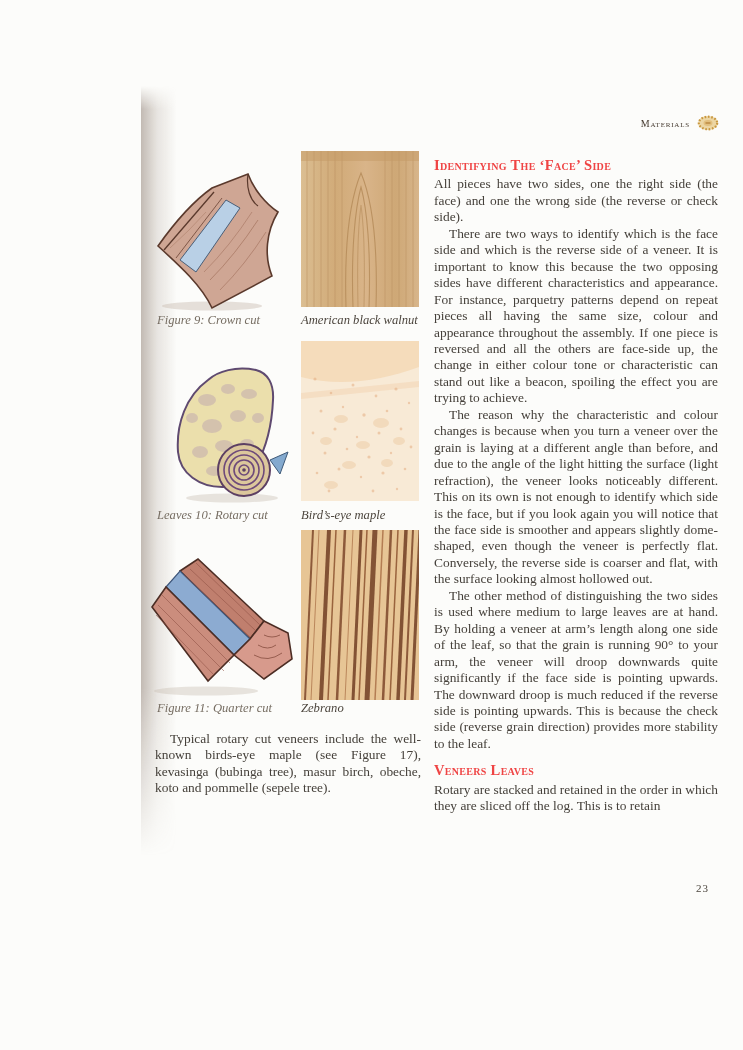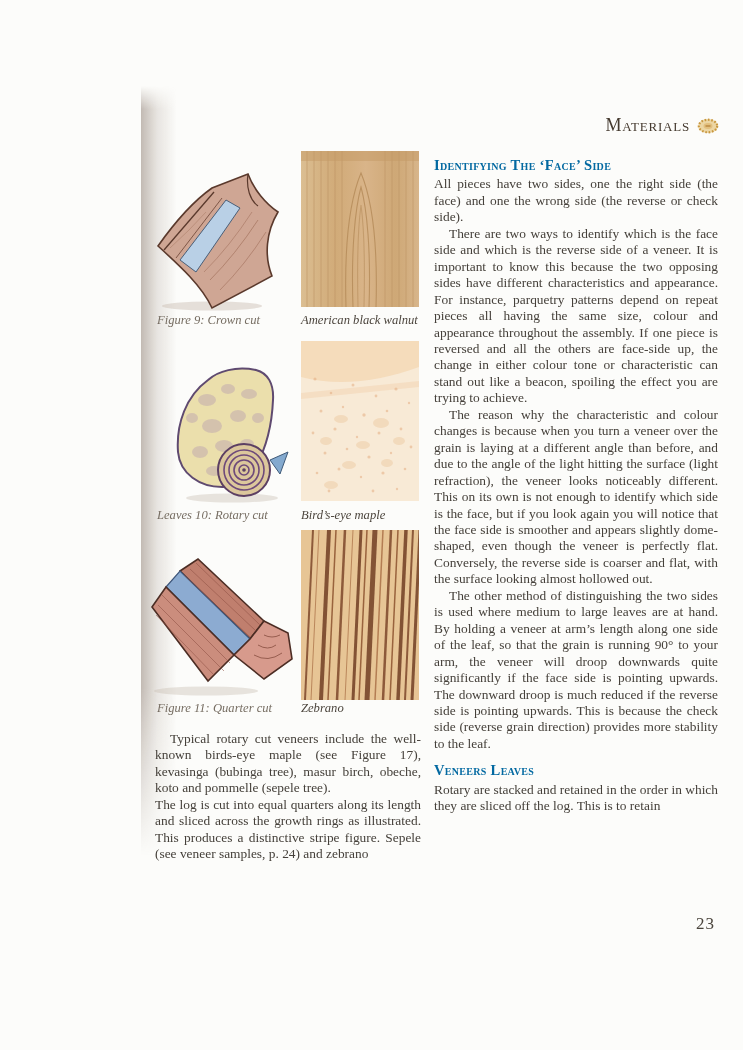--- a/index.html
+++ b/index.html
@@ -10,39 +10,39 @@
   
   .scan-shadow{
     position:absolute;left:141px;top:86px;width:36px;height:770px;
     background:linear-gradient(to right, rgba(138,122,110,0.50), rgba(160,146,134,0.22) 45%, rgba(255,255,255,0));
     -webkit-mask-image:linear-gradient(to bottom, transparent, #000 3%, #000 78%, transparent);
             mask-image:linear-gradient(to bottom, transparent, #000 3%, #000 78%, transparent);
     pointer-events:none;
   }
   
   .runhead{position:absolute;top:115px;left:0;width:719px;display:flex;justify-content:flex-end;align-items:center;gap:7px;}
-  .runhead .title{font-variant:small-caps;font-size:18px;letter-spacing:0.8px;color:#453a2f;}
+  .runhead .title{font-variant:small-caps;font-size:10px;letter-spacing:0.8px;color:#453a2f;}
   .rosette{width:22px;height:16px;display:block;}
   
   .col{position:absolute;text-align:justify;font-size:13.4px;line-height:16.45px;color:#45403a;}
   .col p{margin:0 0 0 0;}
   .col p.ind{text-indent:15px;}
   .schead{
     display:block;font-weight:bold;font-variant:small-caps;font-size:14.6px;
-    letter-spacing:0.3px;color:#0369a1;margin:10px 0 3px 0;text-align:left;text-indent:0;
+    letter-spacing:0.3px;color:#ef4444;margin:10px 0 3px 0;text-align:left;text-indent:0;
   }
   .schead.first{margin-top:12px;}
   .ital{font-style:italic;}
   
   .figimg{position:absolute;}
   .sample{position:absolute;box-shadow:inset 0 0 4px rgba(120,90,50,0.25);}
   .cap{position:absolute;font-style:italic;font-size:12.6px;white-space:nowrap;}
   .cap.fig{color:#766d62;}
   .cap.smp{color:#4b443c;}
-  .pagenum{position:absolute;left:696px;top:914px;font-size:17px;color:#4a443c;letter-spacing:1px;}
+  .pagenum{position:absolute;left:696px;top:882px;font-size:11px;color:#4a443c;letter-spacing:1px;}
 </style>
 </head>
 <body>
 
 <div id="page">
 
   <div class="scan-shadow"></div>
 
   <div class="runhead">
     <span class="title">Materials</span>
@@ -222,21 +222,20 @@
   <div class="cap smp" style="left:301px;top:313px">American black walnut</div>
 
   <div class="cap fig" style="left:157px;top:508px">Leaves 10: Rotary cut</div>
   <div class="cap smp" style="left:301px;top:508px">Bird’s-eye maple</div>
 
   <div class="cap fig" style="left:157px;top:701px">Figure 11: Quarter cut</div>
   <div class="cap smp" style="left:301px;top:701px">Zebrano</div>
 
   <div class="col" style="left:155px;top:731px;width:266px">
     <p class="ind">Typical rotary cut veneers include the well-known birds-eye maple (see Figure 17), kevasinga (bubinga tree), masur birch, obeche, koto and pommelle (sepele tree).</p>
-    <p>The log is cut into equal quarters along its length and sliced across the growth rings as illustrated. This produces a distinctive stripe figure. Sepele (see veneer samples, p. 24) and zebrano</p>
   </div>
 
   <div class="col" style="left:434px;top:145px;width:284px">
     <span class="schead first">Identifying The ‘Face’ Side</span>
     <p>All pieces have two sides, one the right side (the face) and one the wrong side (the reverse or check side).</p>
     <p class="ind">There are two ways to identify which is the face side and which is the reverse side of a veneer. It is important to know this because the two opposing sides have different characteristics and appearance. For instance, parquetry patterns depend on repeat pieces all having the same size, colour and appearance throughout the assembly. If one piece is reversed and all the others are face-side up, the change in either colour tone or characteristic can stand out like a beacon, spoiling the effect you are trying to achieve.</p>
     <p class="ind">The reason why the characteristic and colour changes is because when you turn a veneer over the grain is laying at a different angle than before, and due to the angle of the light hitting the surface (light refraction), the veneer looks noticeably different. This on its own is not enough to identify which side is the face, but if you look again you will notice that the face side is smoother and appears slightly dome-shaped, even though the veneer is perfectly flat. Conversely, the reverse side is coarser and flat, with the surface looking almost hollowed out.</p>
     <p class="ind">The other method of distinguishing the two sides is used where medium to large leaves are at hand. By holding a veneer at arm’s length along one side of the leaf, so that the grain is running 90° to your arm, the veneer will droop downwards quite significantly if the face side is pointing upwards. The downward droop is much reduced if the reverse side is pointing upwards. This is because the check side (reverse grain direction) provides more stability to the leaf.</p>
     <span class="schead">Veneers Leaves</span>
     <p>Rotary are stacked and retained in the order in which they are sliced off the log. This is to retain</p>

